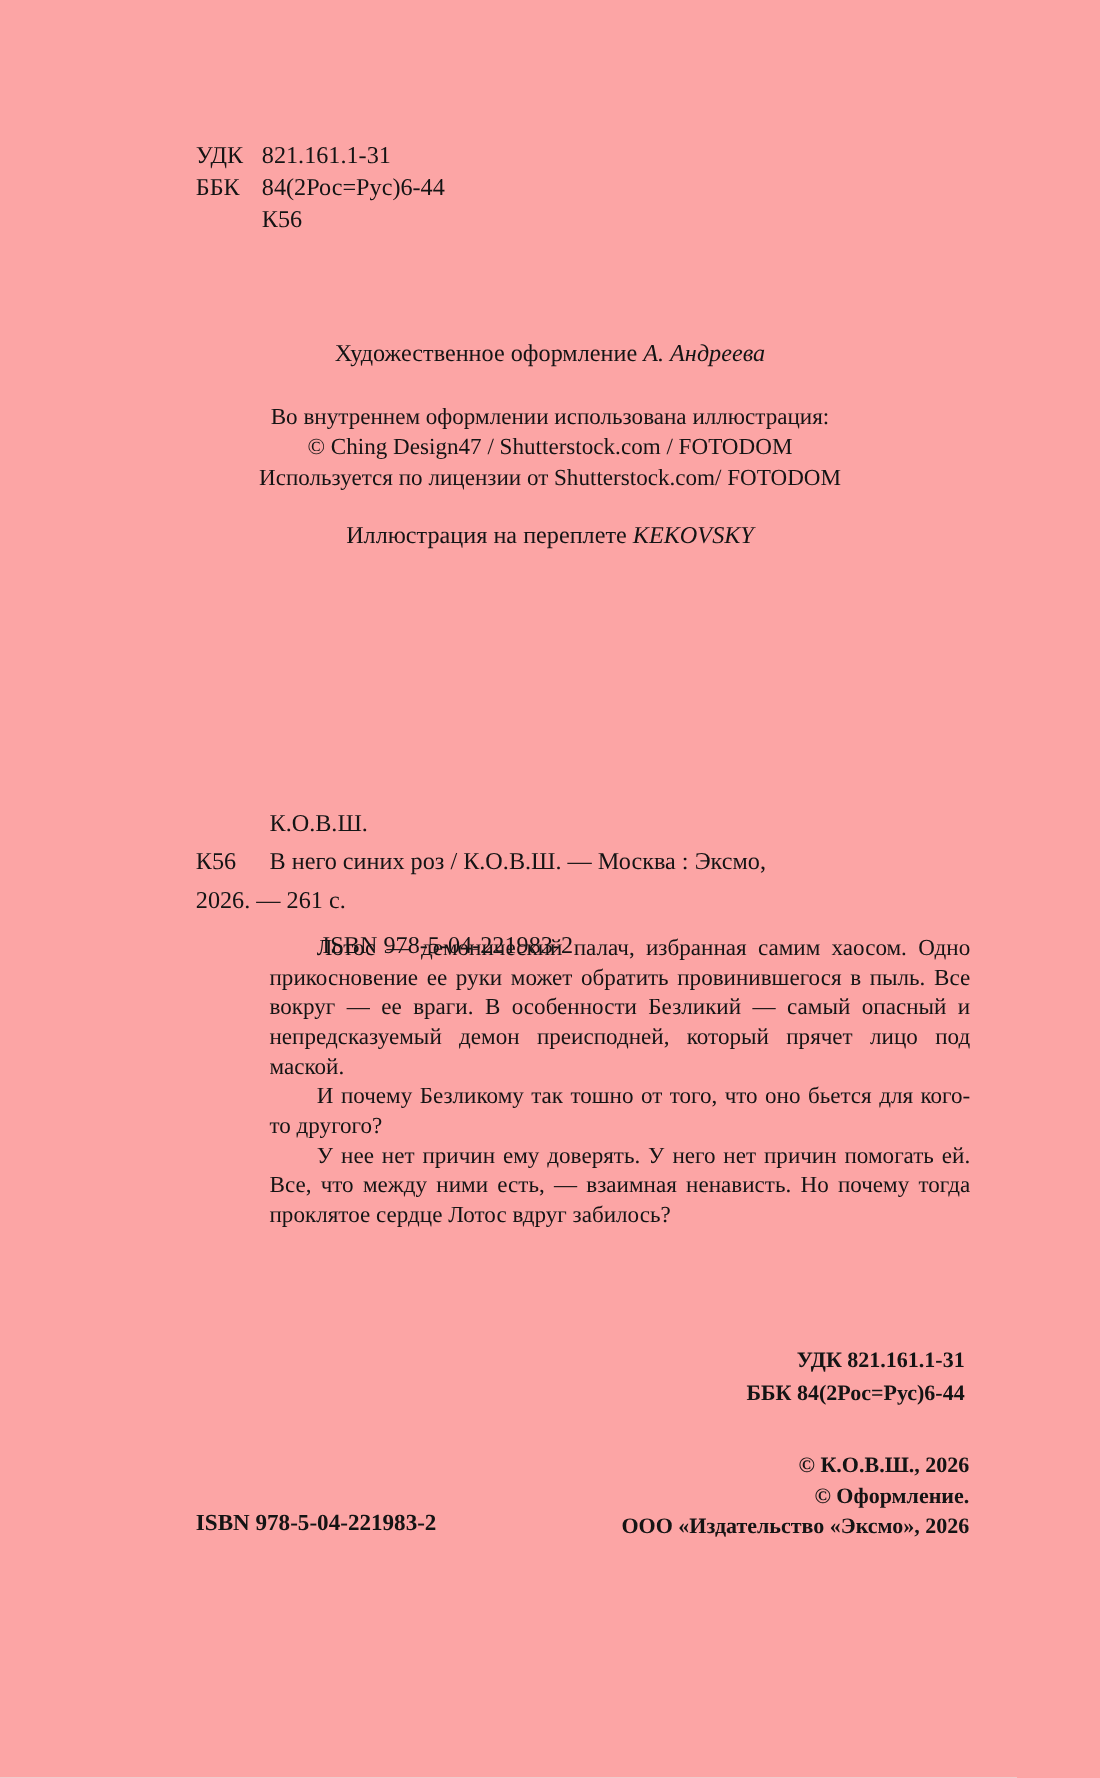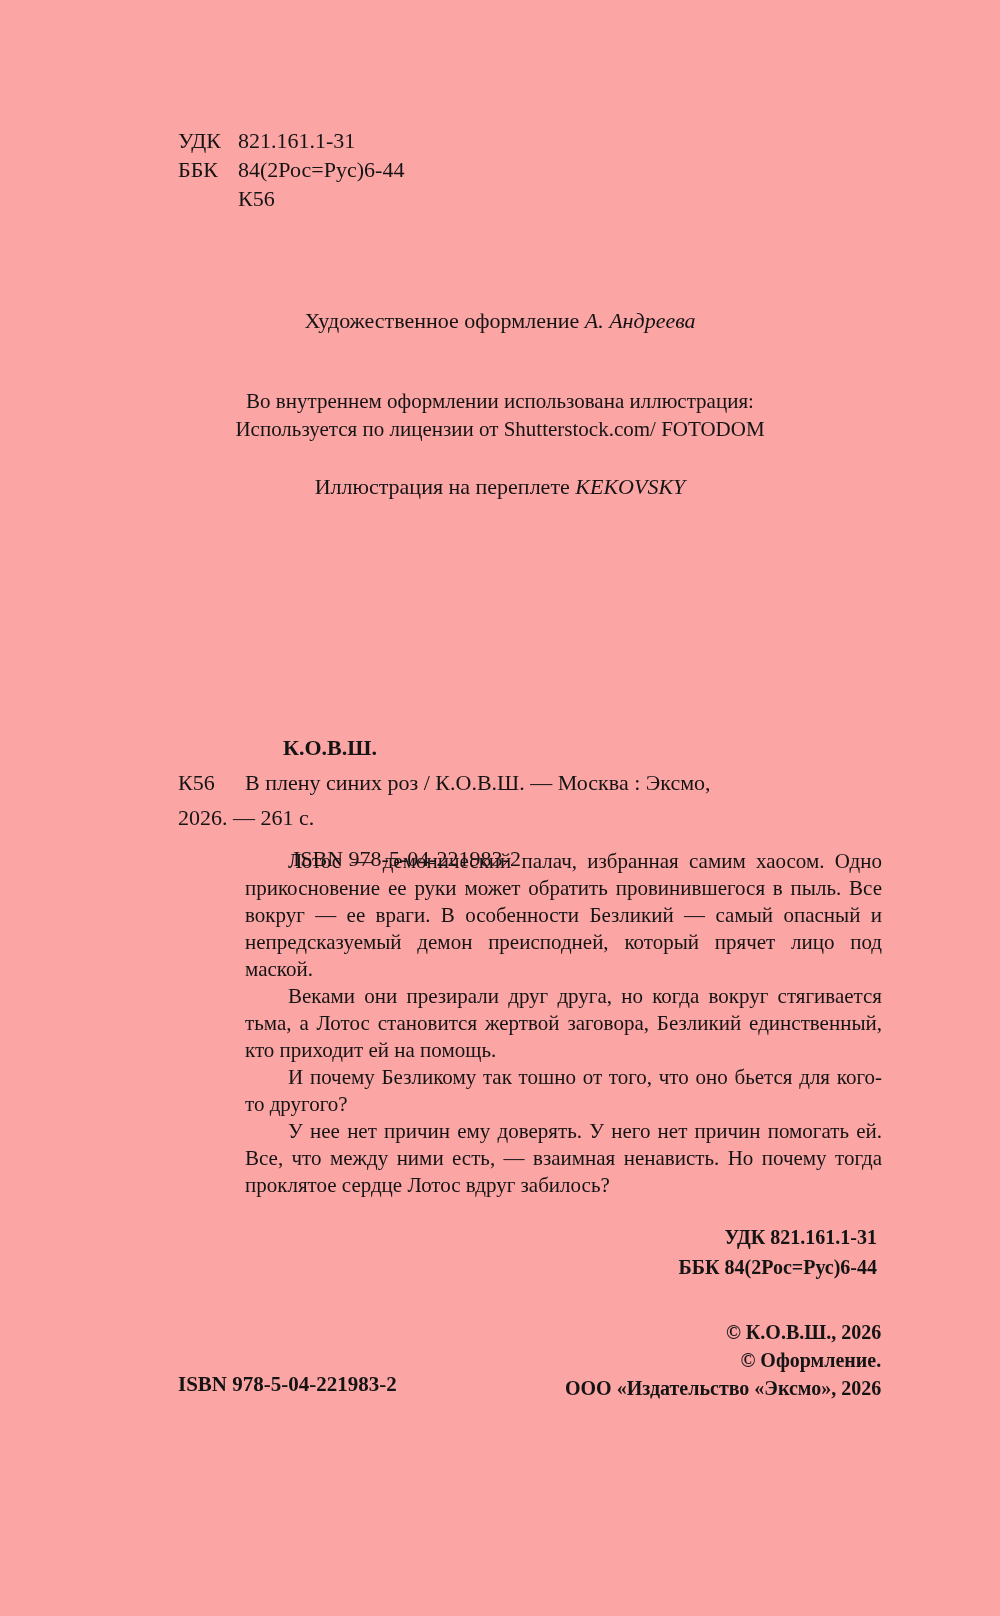--- a/index.html
+++ b/index.html
@@ -19,29 +19,29 @@
   
   .udk-block { top:126px; left:178px; font-size:22px; line-height:29px; }
   .udk-block .lbl { display:inline-block; width:60px; }
   .udk-block .code-line { padding-left:60px; }
 
   
   .design-credit { top:308px; font-size:22px; }
   .design-credit .it { font-style:italic; }
 
   
-  .illu-credit { top:364px; font-size:21px; line-height:28px;margin-top:23px; }
+  .illu-credit { top:364px; font-size:21px; line-height:28px; }
 
   
   .cover-credit { top:474px; font-size:22px; }
   .cover-credit .it { font-style:italic; }
 
   
   .catalog { top:730px; left:178px; width:720px; font-size:22px; line-height:35px; }
-  .catalog .author { margin-left:105px; font-weight:bold; }
+  .catalog .author { margin-left:67px; font-weight:normal; }
   .catalog .entry-line { position:relative; }
   .catalog .hang-code { position:absolute; left:0; top:0; }
   .catalog .entry-text { margin-left:67px; }
   .catalog .isbn-line { margin-left:115px; margin-top:6px; }
 
   
   .annotation { top:848px; left:245px; width:637px; font-size:21px; line-height:27px; text-align:justify; }
   .annotation p { text-indent:43px; }
 
   
@@ -68,40 +68,40 @@
     </div>
     <div class="code-line">К56</div>
   </div>
 
   <div class="abs centered design-credit">
     <span>Художественное оформление </span><span class="it">А. Андреева</span>
   </div>
 
   <div class="abs centered illu-credit">
     <div>Во внутреннем оформлении использована иллюстрация:</div>
+    <div>© Ching Design47 / Shutterstock.com / FOTODOM</div>
     <div>Используется по лицензии от Shutterstock.com/ FOTODOM</div>
   </div>
 
   <div class="abs centered cover-credit">
     <span>Иллюстрация на переплете </span><span class="it">KEKOVSKY</span>
   </div>
 
   <div class="abs catalog">
     <div class="author">К.О.В.Ш.</div>
     <div class="entry-line">
       <span class="hang-code">К56</span>
-      <div class="entry-text">В плену синих роз / К.О.В.Ш. — Москва : Эксмо,</div>
+      <div class="entry-text">В него синих роз / К.О.В.Ш. — Москва : Эксмо,</div>
     </div>
     <div>2026. — 261 с.</div>
     <div class="isbn-line">ISBN 978-5-04-221983-2</div>
   </div>
 
   <div class="abs annotation">
     <p>Лотос — демонический палач, избранная самим хаосом. Одно прикосновение ее руки может обратить провинившегося в пыль. Все вокруг — ее враги. В особенности Безликий — самый опасный и непредсказуемый демон преисподней, который прячет лицо под маской.</p>
-    <p>Веками они презирали друг друга, но когда вокруг стягивается тьма, а Лотос становится жертвой заговора, Безликий единственный, кто приходит ей на помощь.</p>
     <p>И почему Безликому так тошно от того, что оно бьется для кого-то другого?</p>
     <p>У нее нет причин ему доверять. У него нет причин помогать ей. Все, что между ними есть, — взаимная ненависть. Но почему тогда проклятое сердце Лотос вдруг забилось?</p>
   </div>
 
   <div class="abs codes-right">
     <div>УДК 821.161.1-31</div>
     <div>ББК 84(2Рос=Рус)6-44</div>
   </div>
 
   <div class="abs copyright">

